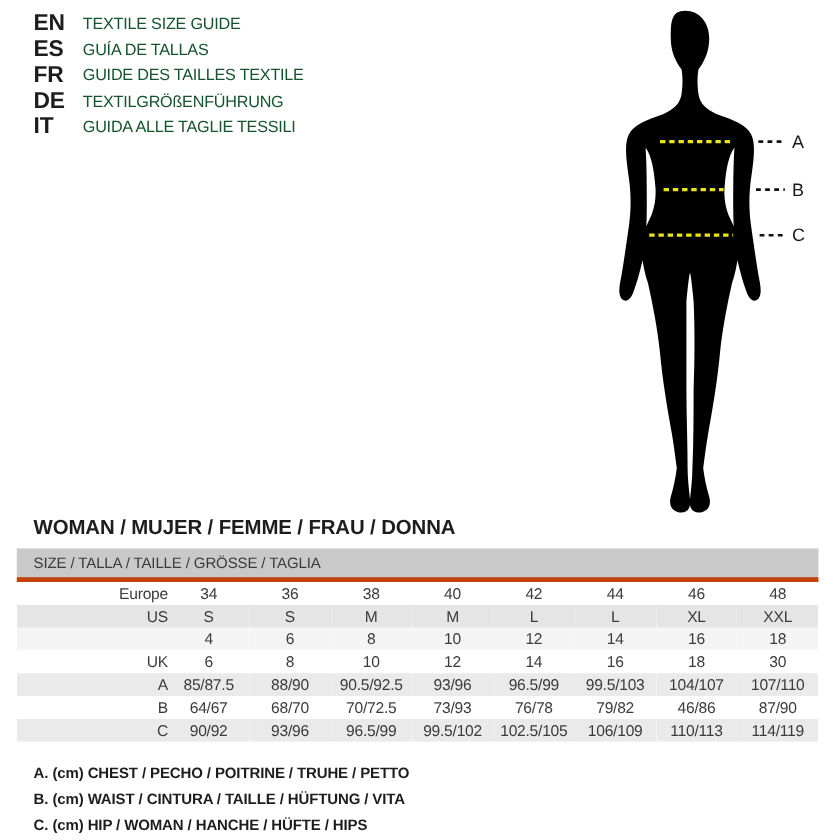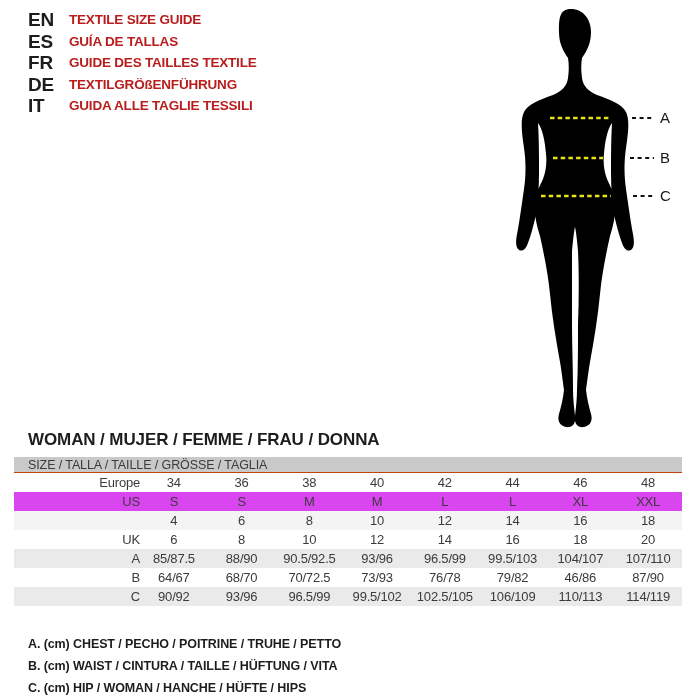--- a/index.html
+++ b/index.html
@@ -4,40 +4,40 @@
 <style>
   html,body{margin:0;padding:0;background:#fff;}
   #canvas{
     position:relative;width:700px;height:700px;background:#ffffff;
     font-family:"Liberation Sans",sans-serif;overflow:hidden;
   }
   
   .lang-block{position:absolute;left:28px;top:13px;}
   .lang-row{display:flex;margin-bottom:7px;line-height:14.5px;}
   .lang-code{width:41px;font-weight:bold;font-size:19px;color:#1d1d1d;letter-spacing:-0.2px;}
-  .lang-title{font-weight:bold;font-size:13.5px;color:#b91c1c;letter-spacing:-0.2px;white-space:nowrap;}
+  .lang-title{font-weight:normal;font-size:13.5px;color:#14532d;letter-spacing:-0.2px;white-space:nowrap;}
   
   .figure{position:absolute;left:470px;top:0;width:230px;height:440px;}
   .measure-label{font-size:15px;fill:#1a1a1a;font-family:"Liberation Sans",sans-serif;}
   
   .woman-line{position:absolute;left:28px;top:430px;font-weight:bold;font-size:17px;color:#1d1d1d;letter-spacing:-0.1px;}
   
   .size-table{position:absolute;left:14px;top:457px;width:668px;}
   .table-header{
-    height:16px;background:#c9c9c9;border-bottom:1px solid #c2410c;
+    height:28px;background:#c9c9c9;border-bottom:4px solid #c2410c;
     display:flex;align-items:center;padding-left:14px;box-sizing:border-box;
     font-size:12.5px;color:#3b3b3b;letter-spacing:-0.1px;
   }
   table.sizes{width:100%;border-collapse:collapse;table-layout:fixed;}
   table.sizes td{
     height:19px;line-height:19px;padding:0;text-align:center;
     font-size:13px;color:#3b3b3b;white-space:nowrap;overflow:hidden;letter-spacing:-0.2px;
   }
   table.sizes td.lbl{width:112px;text-align:right;padding-left:14px;}
-  table.sizes tr:nth-child(2){background:#d946ef;}
+  table.sizes tr:nth-child(2){background:#e5e5e5;}
   table.sizes tr:nth-child(3){background:#f4f4f4;}
   table.sizes tr:nth-child(5){background:#eaeaea;}
   table.sizes tr:nth-child(7){background:#eaeaea;}
   
   .legend{position:absolute;left:28px;top:633px;}
   .legend-row{font-weight:bold;font-size:12.5px;color:#1d1d1d;line-height:22px;letter-spacing:-0.1px;white-space:nowrap;}
 </style>
 </head>
 <body>
 
@@ -175,21 +175,21 @@
         </tr>
         <tr>
           <td class="lbl">UK</td>
           <td>6</td>
           <td>8</td>
           <td>10</td>
           <td>12</td>
           <td>14</td>
           <td>16</td>
           <td>18</td>
-          <td>20</td>
+          <td>30</td>
         </tr>
         <tr>
           <td class="lbl">A</td>
           <td>85/87.5</td>
           <td>88/90</td>
           <td>90.5/92.5</td>
           <td>93/96</td>
           <td>96.5/99</td>
           <td>99.5/103</td>
           <td>104/107</td>

